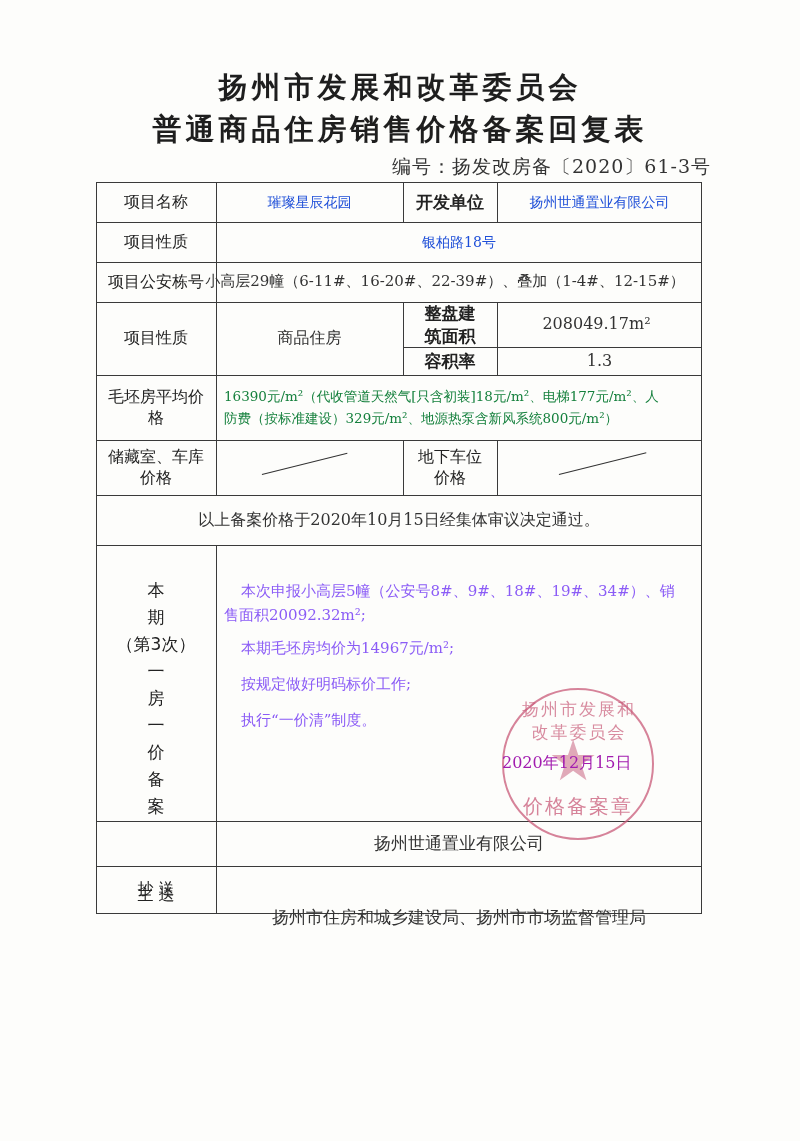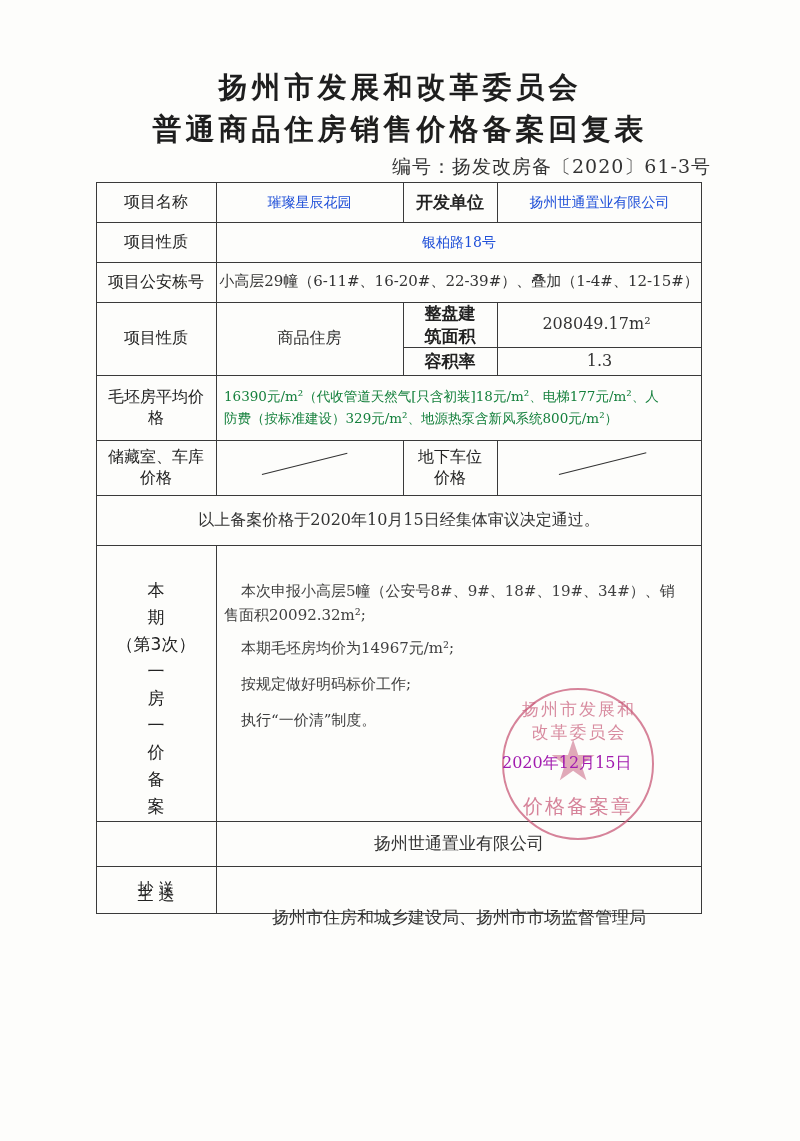--- a/index.html
+++ b/index.html
@@ -23,21 +23,21 @@
   .v { width:1.3px; }
   .cell {
     position:absolute; display:flex; align-items:center; justify-content:center;
     text-align:center; box-sizing:border-box; line-height:1.3;
   }
   .lbl { font-family:"DejaVu Sans","Liberation Sans",sans-serif; font-size:16px; color:#222; }
   .lbl-b { font-family:"DejaVu Sans","Liberation Sans",sans-serif; font-size:17px; color:#222; font-weight:bold; }
   .val { font-size:14px; color:#1d4ed8; }
   .val-lg { font-size:16px; color:#333; }
   .slash { position:absolute; height:1.4px; background:#333; transform-origin:left center; }
-  .para { position:absolute; left:145px; font-size:15px; color:#404040; line-height:24px; }
+  .para { position:absolute; left:145px; font-size:15px; color:#8b5cf6; line-height:24px; }
   .vert {
     position:absolute; left:0; width:120px; text-align:center;
     font-family:"DejaVu Sans","Liberation Sans",sans-serif; font-size:17px; color:#222; line-height:27px;
   }
   .stamp {
     position:absolute; left:502px; top:688px; width:152px; height:152px; border-radius:50%;
     border:2.5px solid rgba(200,90,120,0.75); box-sizing:border-box;
   }
   .stamp-star { position:absolute; left:44px; top:38px; font-size:56px; color:rgba(200,100,130,0.55); font-family:"DejaVu Sans",sans-serif; }
   .stamp-top { position:absolute; left:10px; top:8px; width:130px; text-align:center; font-size:17px; color:rgba(200,90,120,0.7); letter-spacing:2px; font-family:"DejaVu Sans",sans-serif; }
@@ -79,21 +79,21 @@
 
   <div class="cell lbl" style="left:0;top:0;width:120px;height:40px;">项目名称</div>
   <div class="cell val" style="left:120px;top:0;width:187px;height:40px;">璀璨星辰花园</div>
   <div class="cell lbl-b" style="left:307px;top:0;width:94px;height:40px;">开发单位</div>
   <div class="cell val" style="left:401px;top:0;width:205px;height:40px;">扬州世通置业有限公司</div>
 
   <div class="cell lbl" style="left:0;top:40px;width:120px;height:40px;">项目性质</div>
   <div class="cell val" style="left:120px;top:40px;width:486px;height:40px;">银柏路18号</div>
 
   <div class="cell lbl" style="left:0;top:80px;width:120px;height:40px;">项目公安栋号</div>
-  <div class="cell val-lg" style="left:120px;top:80px;width:486px;height:40px;font-size:15px;white-space:nowrap;">小高层29幢（6-11#、16-20#、22-39#）、叠加（1-4#、12-15#）</div>
+  <div class="cell val-lg" style="left:106px;top:80px;width:486px;height:40px;font-size:15px;white-space:nowrap;">小高层29幢（6-11#、16-20#、22-39#）、叠加（1-4#、12-15#）</div>
 
   <div class="cell lbl" style="left:0;top:120px;width:120px;height:73px;">项目性质</div>
   <div class="cell val-lg" style="left:120px;top:120px;width:187px;height:73px;">商品住房</div>
   <div class="cell lbl-b" style="left:307px;top:120px;width:94px;height:45px;padding:0 14px;">整盘建筑面积</div>
   <div class="cell val-lg" style="left:398px;top:120px;width:205px;height:45px;">208049.17m²</div>
   <div class="cell lbl-b" style="left:307px;top:165px;width:94px;height:28px;">容积率</div>
   <div class="cell val-lg" style="left:401px;top:165px;width:205px;height:28px;">1.3</div>
 
   <div class="cell lbl" style="left:0;top:193px;width:120px;height:65px;padding:0 6px;">毛坯房平均价格</div>
   <div style="position:absolute;left:128px;top:203px;width:475px;font-size:13.5px;line-height:22px;color:#15803d;white-space:nowrap;">

